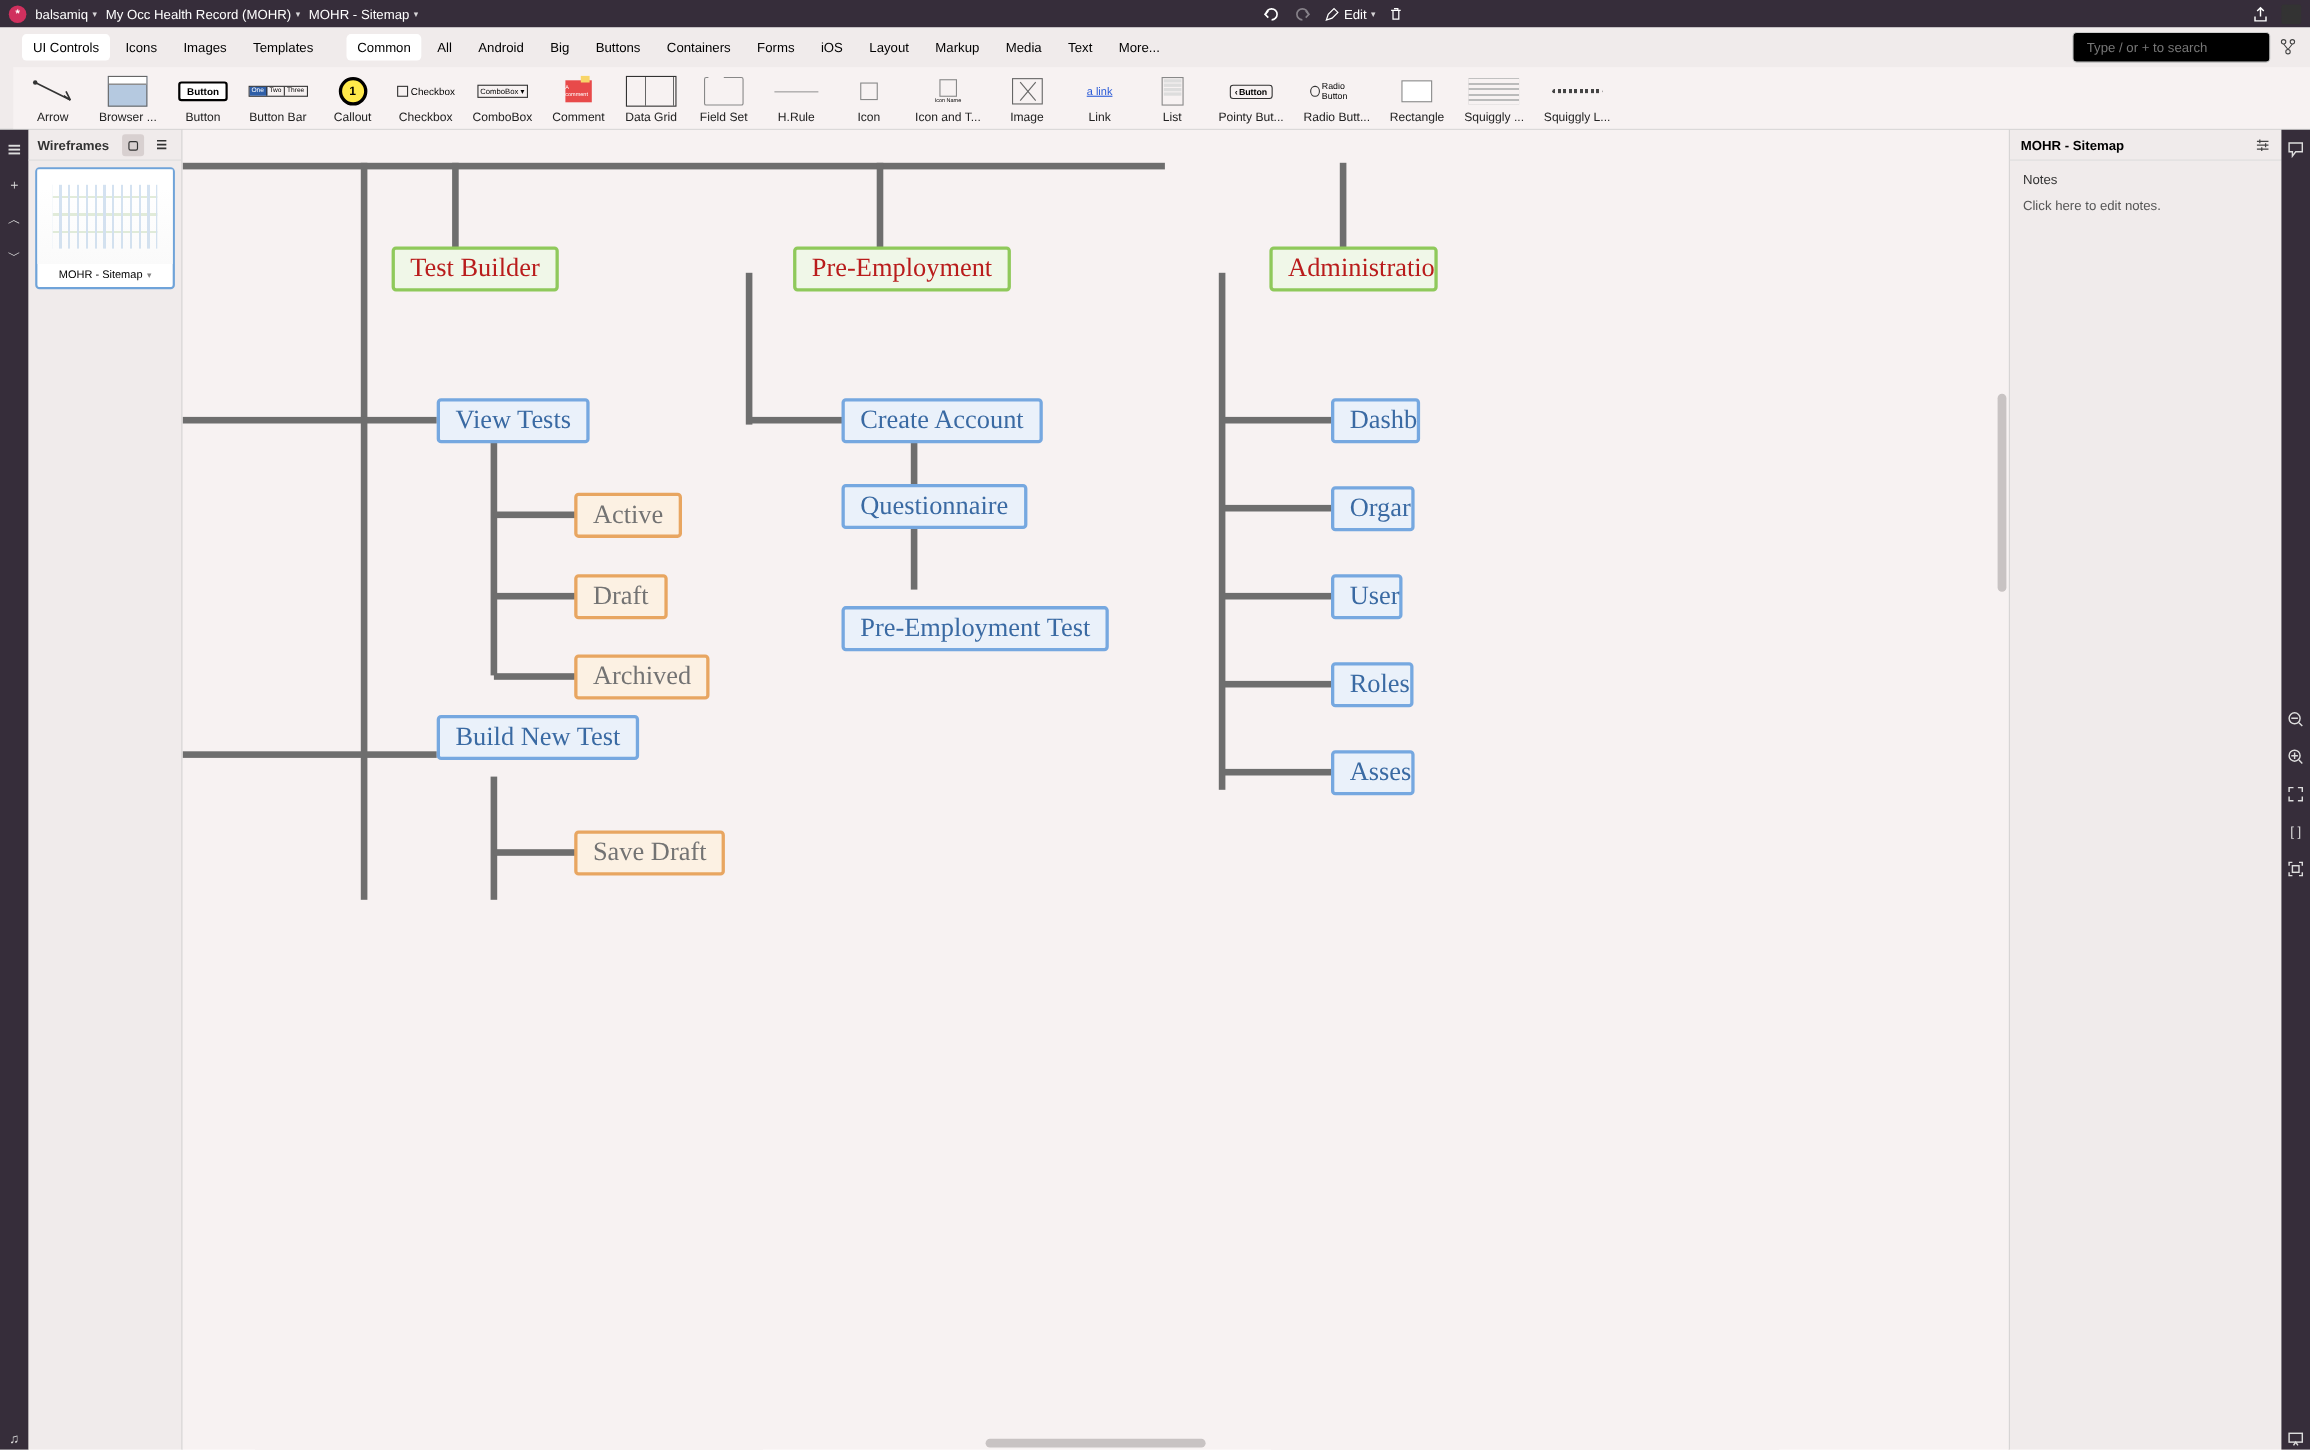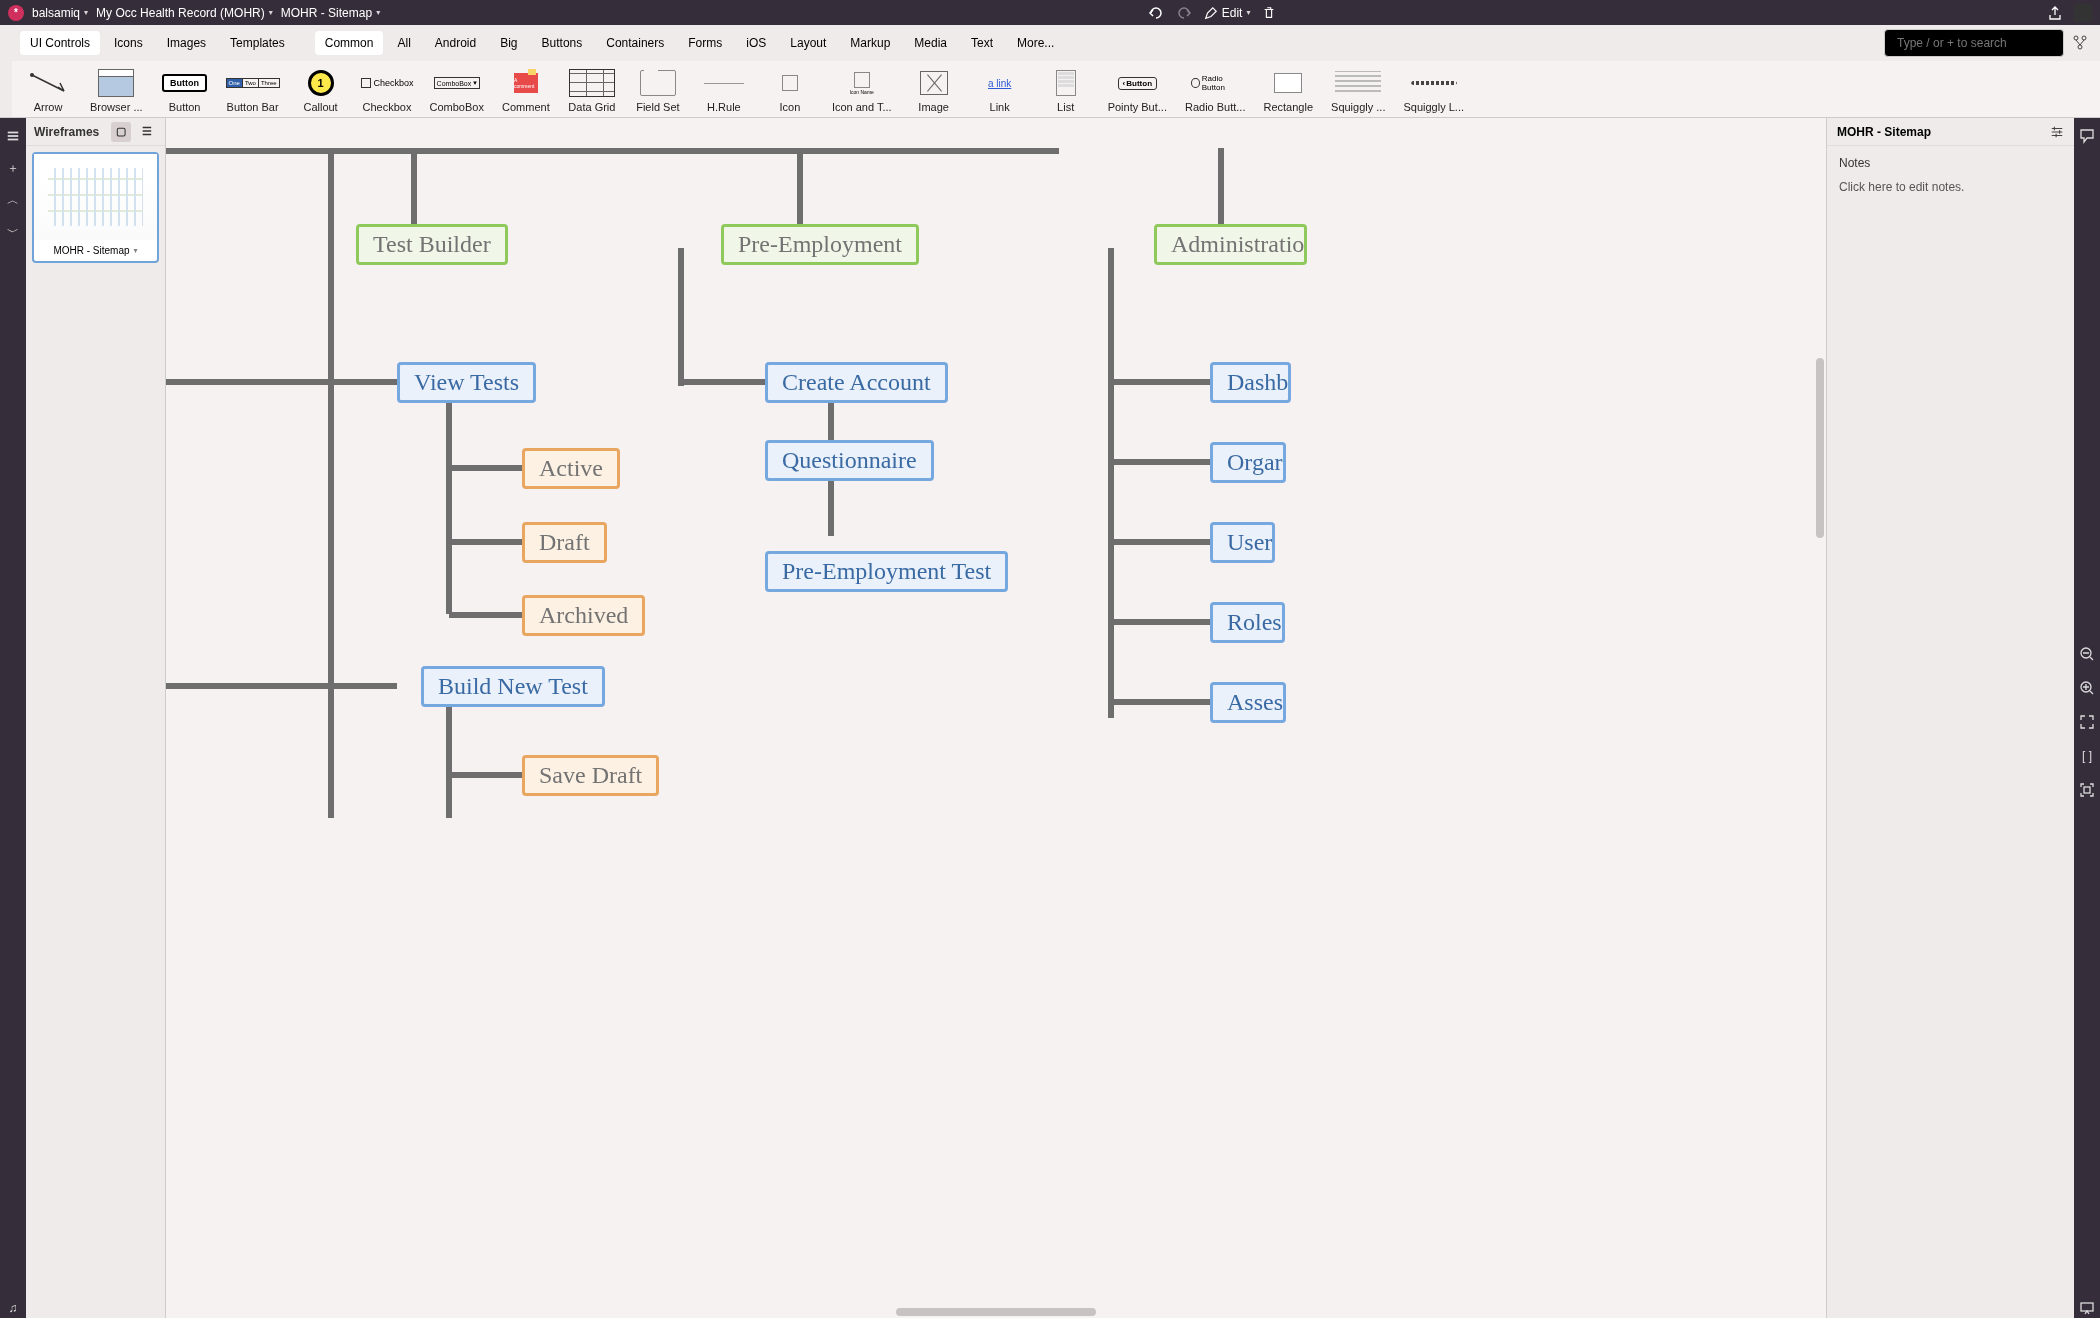--- a/index.html
+++ b/index.html
@@ -50,21 +50,21 @@
 .nav-thumb-wrap .thumb::before { content: ""; position: absolute; inset: 14px; background:
   repeating-linear-gradient(90deg, transparent 0 6px, #b9d0e8 6px 8px),
   repeating-linear-gradient(0deg, transparent 0 14px, #cfe0c2 14px 16px);
   opacity: 0.6; }
 .nav-thumb-label { font-size: 10px; padding: 5px 6px; display: flex; align-items: center; justify-content: center; gap: 4px; }
 
 
 .canvas-wrap { flex: 1; background: #f7f2f2; position: relative; overflow: hidden; }
 .canvas { position: absolute; inset: 0; }
 .site-box { position: absolute; border: 3px solid; border-radius: 4px; padding: 4px 14px; font-size: 24px; font-weight: 500; font-family: "Comic Sans MS", "Chalkboard SE", cursive; background: #fff; }
-.site-box.green { border-color: #8fc95b; color: #737373; background: #f0f7e8; }
+.site-box.green { border-color: #8fc95b; color: #b91c1c; background: #f0f7e8; }
 .site-box.blue { border-color: #76a8e0; color: #3a6aa3; background: #eaf1fa; }
 .site-box.orange { border-color: #e8a661; color: #737373; background: #fcf1e3; }
 .conn { position: absolute; background: #6e6e6e; }
 .canvas-scroll-v { position: absolute; right: 2px; top: 240px; width: 8px; height: 180px; background: #c8c3c3; border-radius: 4px; }
 .canvas-scroll-h { position: absolute; bottom: 2px; left: 50%; transform: translateX(-50%); width: 200px; height: 8px; background: #c8c3c3; border-radius: 4px; }
 
 
 .inspector { width: 248px; background: #f0ebeb; border-left: 1px solid #ccc; display: flex; flex-direction: column; }
 .insp-head { height: 28px; display: flex; align-items: center; padding: 0 10px; font-size: 12px; font-weight: 600; border-bottom: 1px solid #ddd; justify-content: space-between; }
 .insp-body { padding: 10px 12px; }
@@ -405,21 +405,21 @@
           <div class="conn" style="left: 280px; top: 588px; width: 6px; height: 112px;"></div>
           <div class="conn" style="left: 662px; top: 284px; width: 6px; height: 134px;"></div>
           <div class="conn" style="left: 283px; top: 347px; width: 75px; height: 6px;"></div>
           <div class="conn" style="left: 283px; top: 421px; width: 75px; height: 6px;"></div>
           <div class="conn" style="left: 283px; top: 494px; width: 75px; height: 6px;"></div>
           <div class="conn" style="left: 283px; top: 654px; width: 75px; height: 6px;"></div>
           <div class="site-box green" style="left: 190px; top: 106px;">Test Builder</div>
           <div class="site-box green" style="left: 555px; top: 106px;">Pre-Employment</div>
           <div class="site-box green" style="left: 988px; top: 106px; padding-right: 0px;">Administratio</div>
           <div class="site-box blue" style="left: 231px; top: 244px;">View Tests</div>
-          <div class="site-box blue" style="left: 231px; top: 548px; margin-left: 24px;">Build New Test</div>
+          <div class="site-box blue" style="left: 231px; top: 532px;">Build New Test</div>
           <div class="site-box blue" style="left: 599px; top: 244px;">Create Account</div>
           <div class="site-box blue" style="left: 599px; top: 322px;">Questionnaire</div>
           <div class="site-box blue" style="left: 599px; top: 401px; margin-top: 32px;">Pre-Employment Test</div>
           <div class="site-box blue" style="left: 1044px; top: 244px; padding-right: 0px;">Dashb</div>
           <div class="site-box blue" style="left: 1044px; top: 324px; padding-right: 0px;">Orgar</div>
           <div class="site-box blue" style="left: 1044px; top: 404px; padding-right: 0px;">User </div>
           <div class="site-box blue" style="left: 1044px; top: 484px; padding-right: 0px;">Roles</div>
           <div class="site-box blue" style="left: 1044px; top: 564px; padding-right: 0px;">Asses</div>
           <div class="site-box orange" style="left: 356px; top: 330px;">Active</div>
           <div class="site-box orange" style="left: 356px; top: 404px;">Draft</div>

